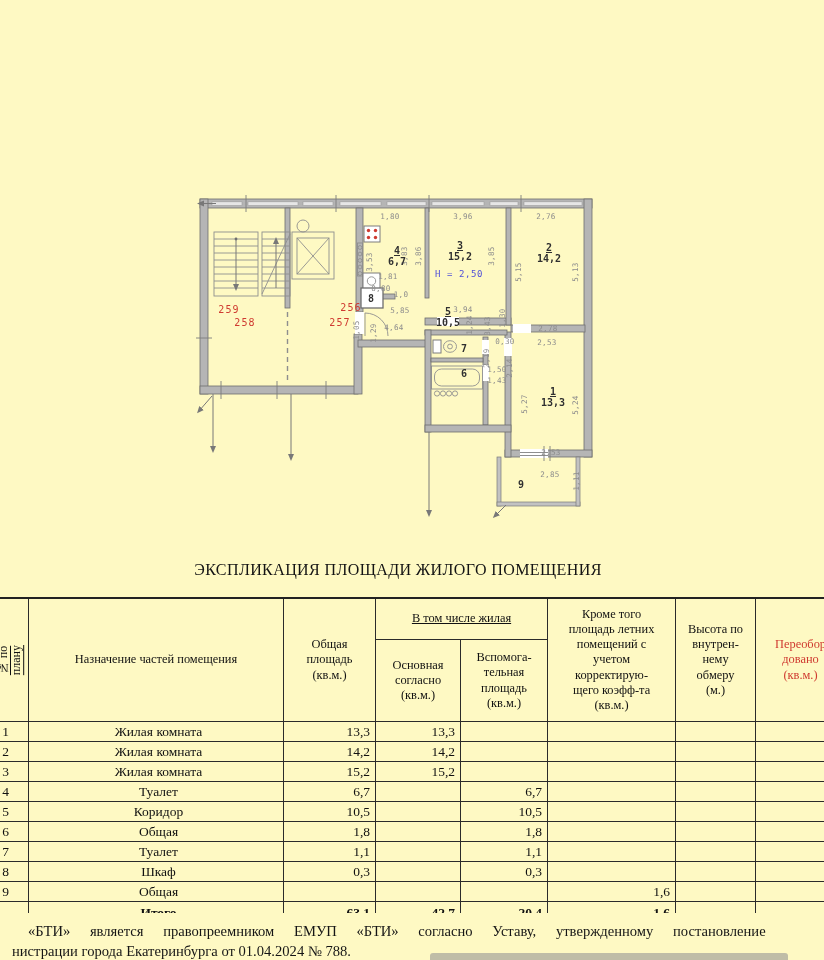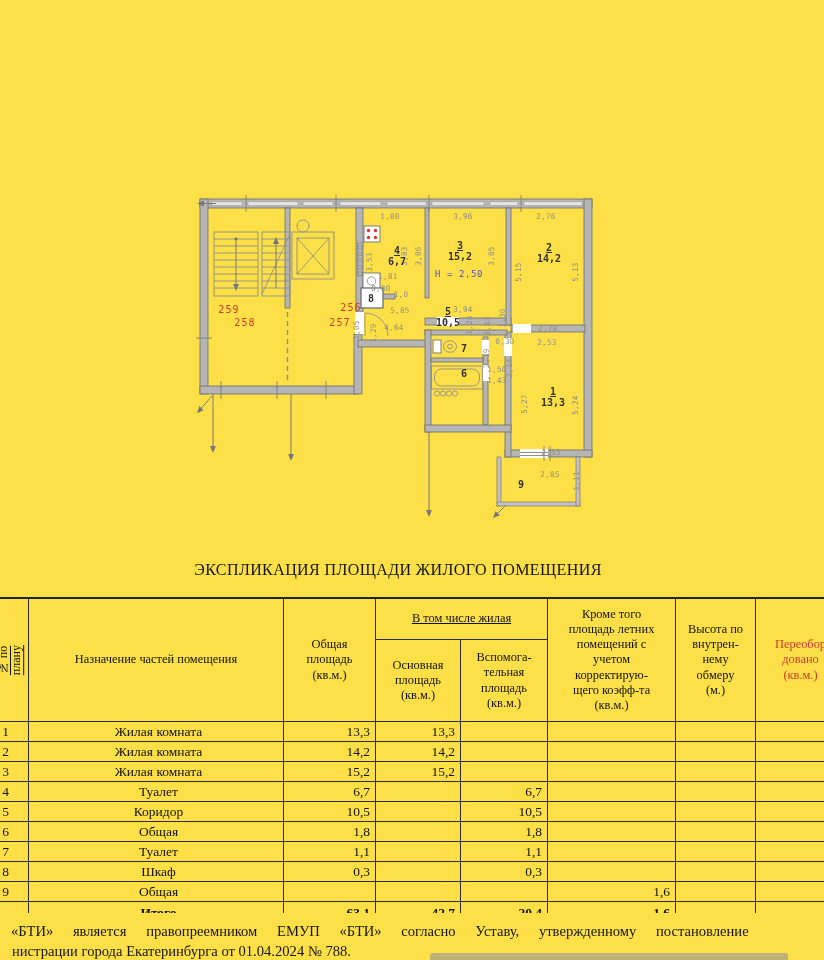--- a/index.html
+++ b/index.html
@@ -1,16 +1,16 @@
 <!DOCTYPE html>
 <html><head>
 <meta charset="utf-8">
 <style>
   html,body{margin:0;padding:0;background:#ffffff;}
-  .page{position:relative;width:824px;height:960px;background:#fde047;overflow:hidden;
+  .page{position:relative;width:824px;height:960px;background:#fef9c3;overflow:hidden;
         font-family:"Liberation Serif",serif;color:#141414;}
 
   
   .plan-wrap{position:absolute;top:0;left:0;width:824px;height:545px;}
   svg text{user-select:none;}
   .pl-d,.pl-v{font:7.6px "DejaVu Sans Mono",monospace;fill:#8d8d8d;text-anchor:middle;letter-spacing:.3px;}
   .pl-r,.pl-u{font:bold 10px "DejaVu Sans Mono",monospace;fill:#303030;text-anchor:middle;}
   .pl-u{text-decoration:underline;}
   .pl-red{font:10px "DejaVu Sans Mono",monospace;fill:#cf3a30;text-anchor:middle;letter-spacing:1.1px;}
   .pl-blue{font:9px "DejaVu Sans Mono",monospace;fill:#4f4fd8;text-anchor:middle;letter-spacing:.6px;}
@@ -41,21 +41,21 @@
   .expl td{height:19px;font-size:13.5px;line-height:17px;padding:0 5px;white-space:nowrap;}
   .c-no{text-align:right;padding-right:19px !important;font-size:13px;}
   .c-name{text-align:center;padding-left:10px !important;}
   .c-num{text-align:right;}
   .vert{writing-mode:vertical-rl;transform:rotate(180deg);font-size:12px;line-height:1.1;margin:0 auto;}
   tr.total td{font-weight:bold;border-bottom:3px solid #222;height:21px;}
   .red-col{color:#cf3a30;}
 
   
   .footer{position:absolute;top:922px;left:0;width:824px;font-size:14.6px;line-height:19.5px;color:#151515;}
-  .footer .l1{white-space:nowrap;padding-left:11px;word-spacing:16px;overflow:hidden;}
+  .footer .l1{white-space:nowrap;padding-left:28px;word-spacing:16px;overflow:hidden;}
   .footer .l2{white-space:nowrap;padding-left:12px;}
   .bottom-bar{position:absolute;top:953px;left:430px;width:358px;height:8px;
               background:#949494;opacity:.6;border-radius:3px 3px 0 0;}
 </style>
 </head>
 <body>
 
 <div class="page">
 
   <div class="plan-wrap">
@@ -297,21 +297,21 @@
 внутрен-
 нему
 обмеру
 (м.)</th>
           <th rowspan="2" class="red-col">Переобор
 довано
 (кв.м.)</th>
         </tr>
         <tr>
           <th class="h2">Основная
-площадь
+согласно
 (кв.м.)</th>
           <th class="h2">Вспомога-
 тельная
 площадь
 (кв.м.)</th>
         </tr>
       </thead>
       <tbody id="table-body">
           <tr>
             <td class="c-no">1</td>

